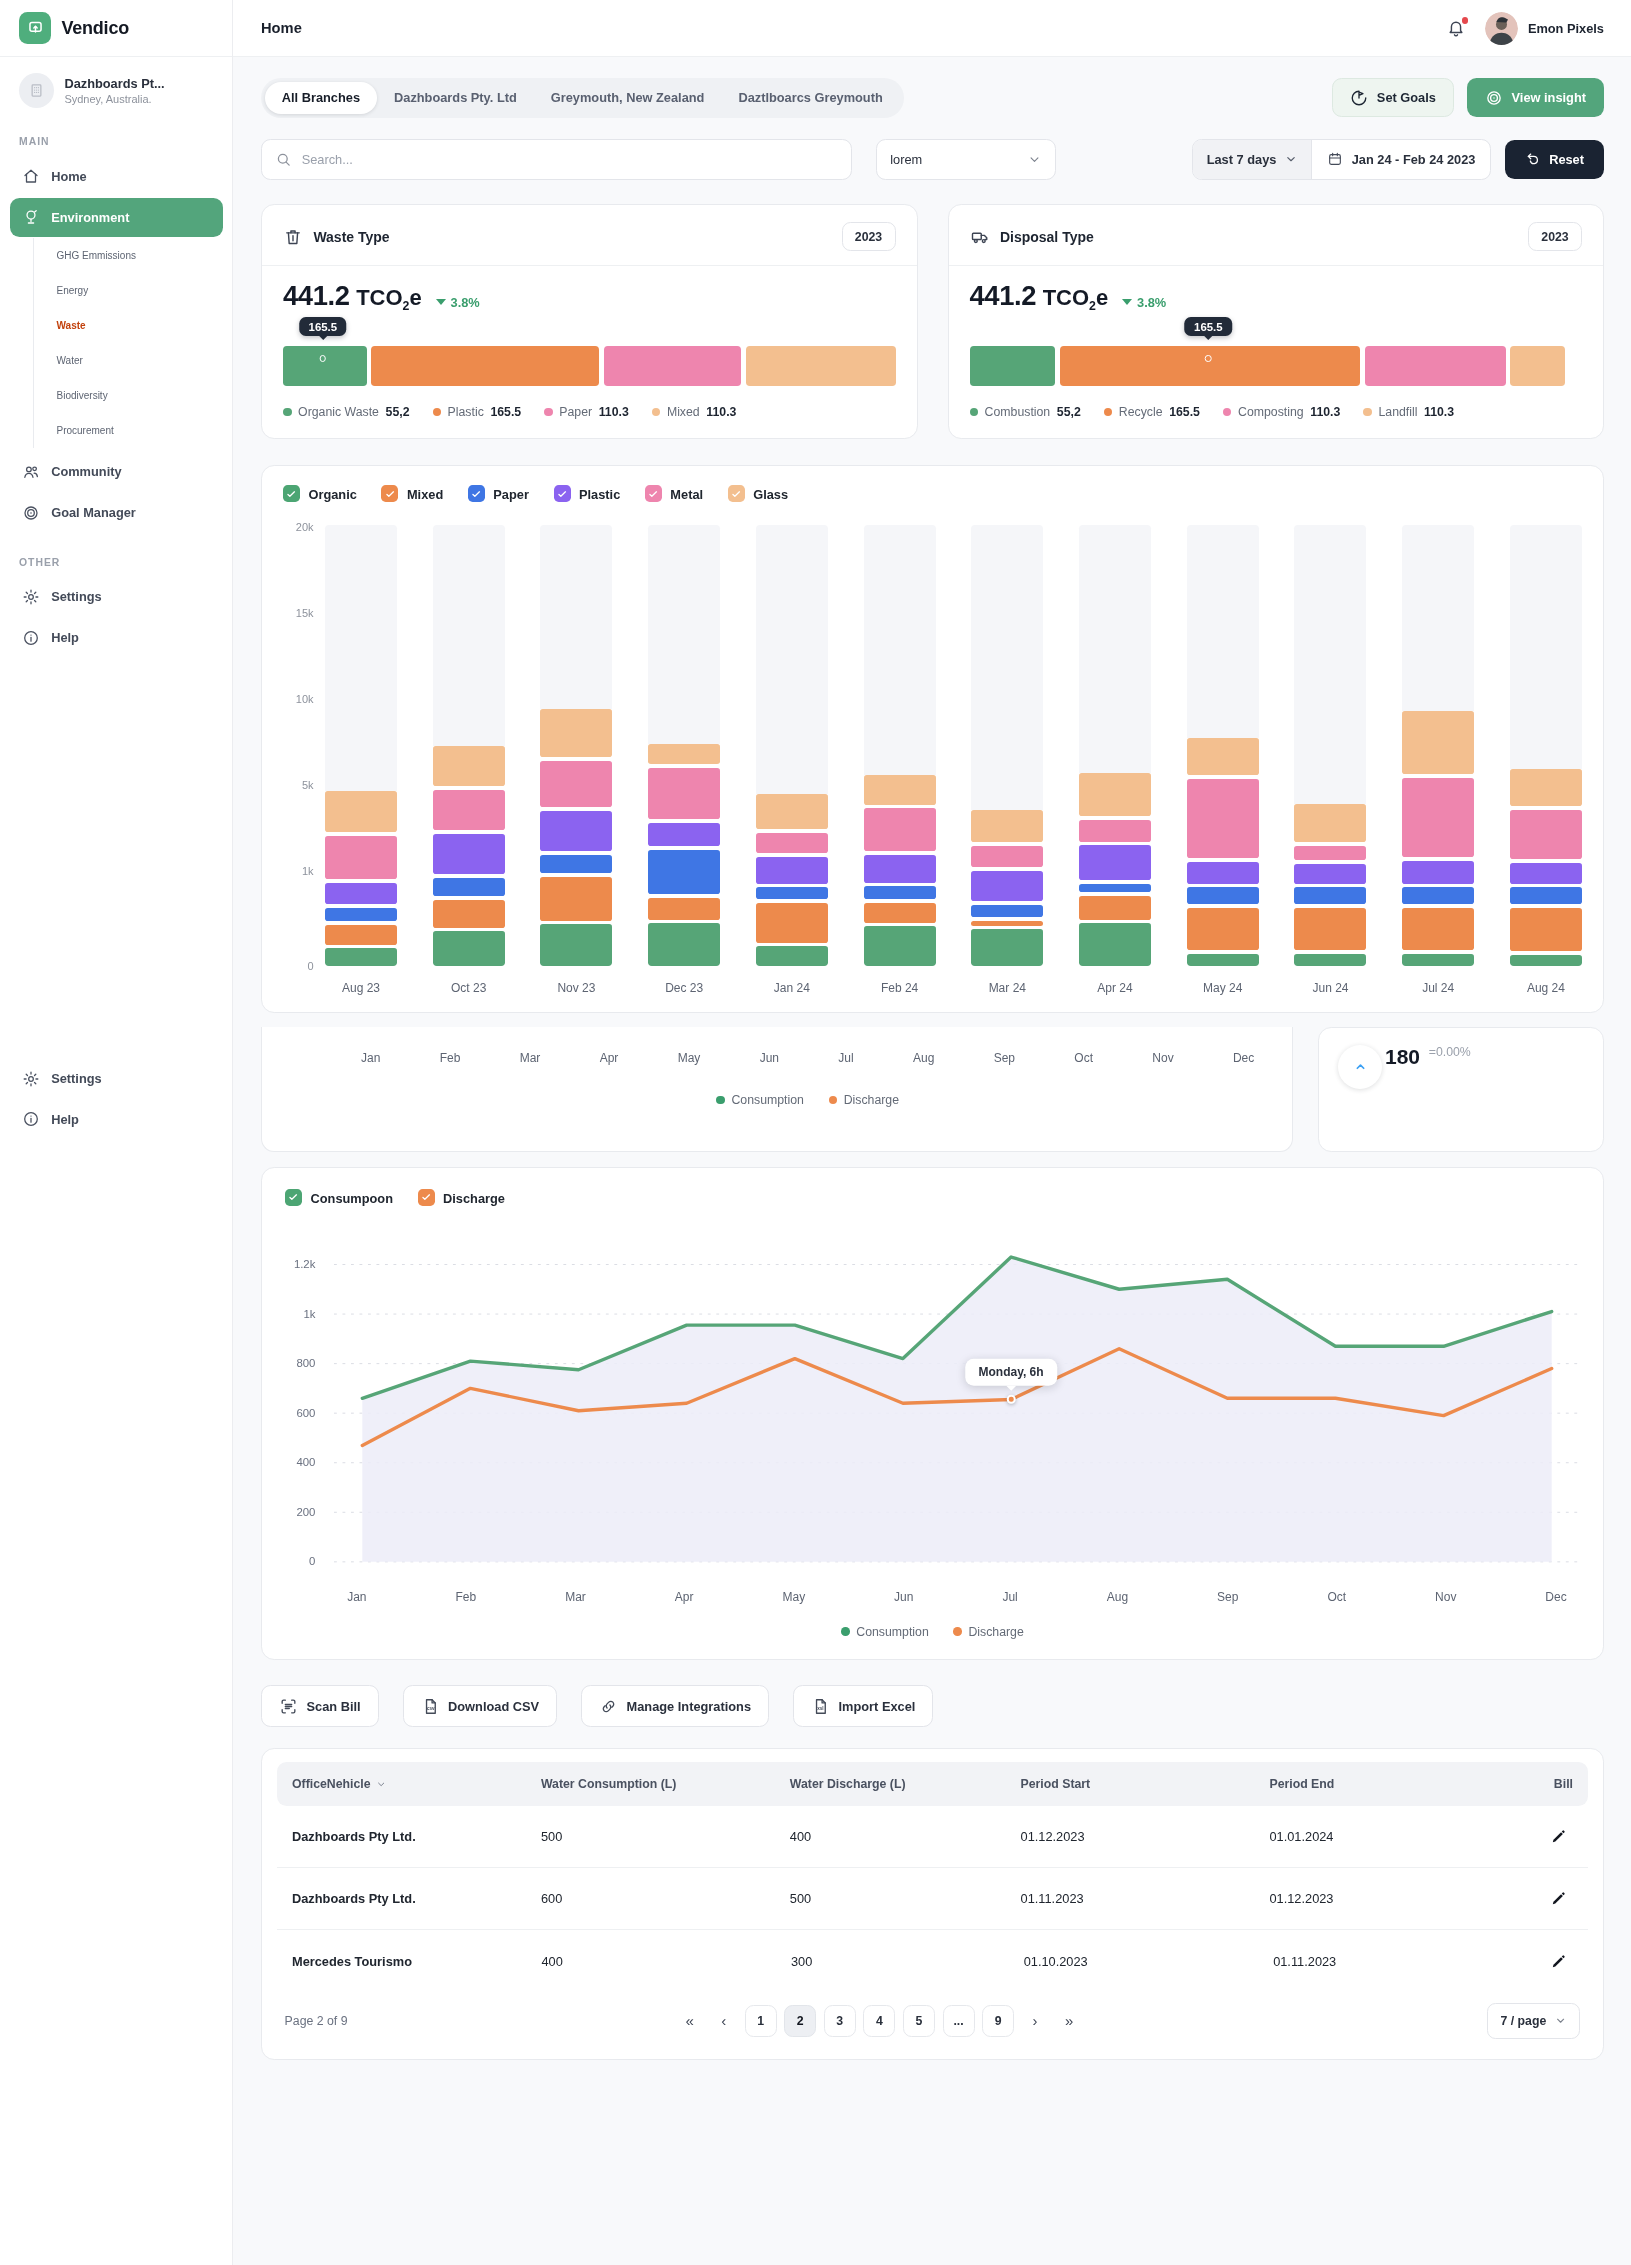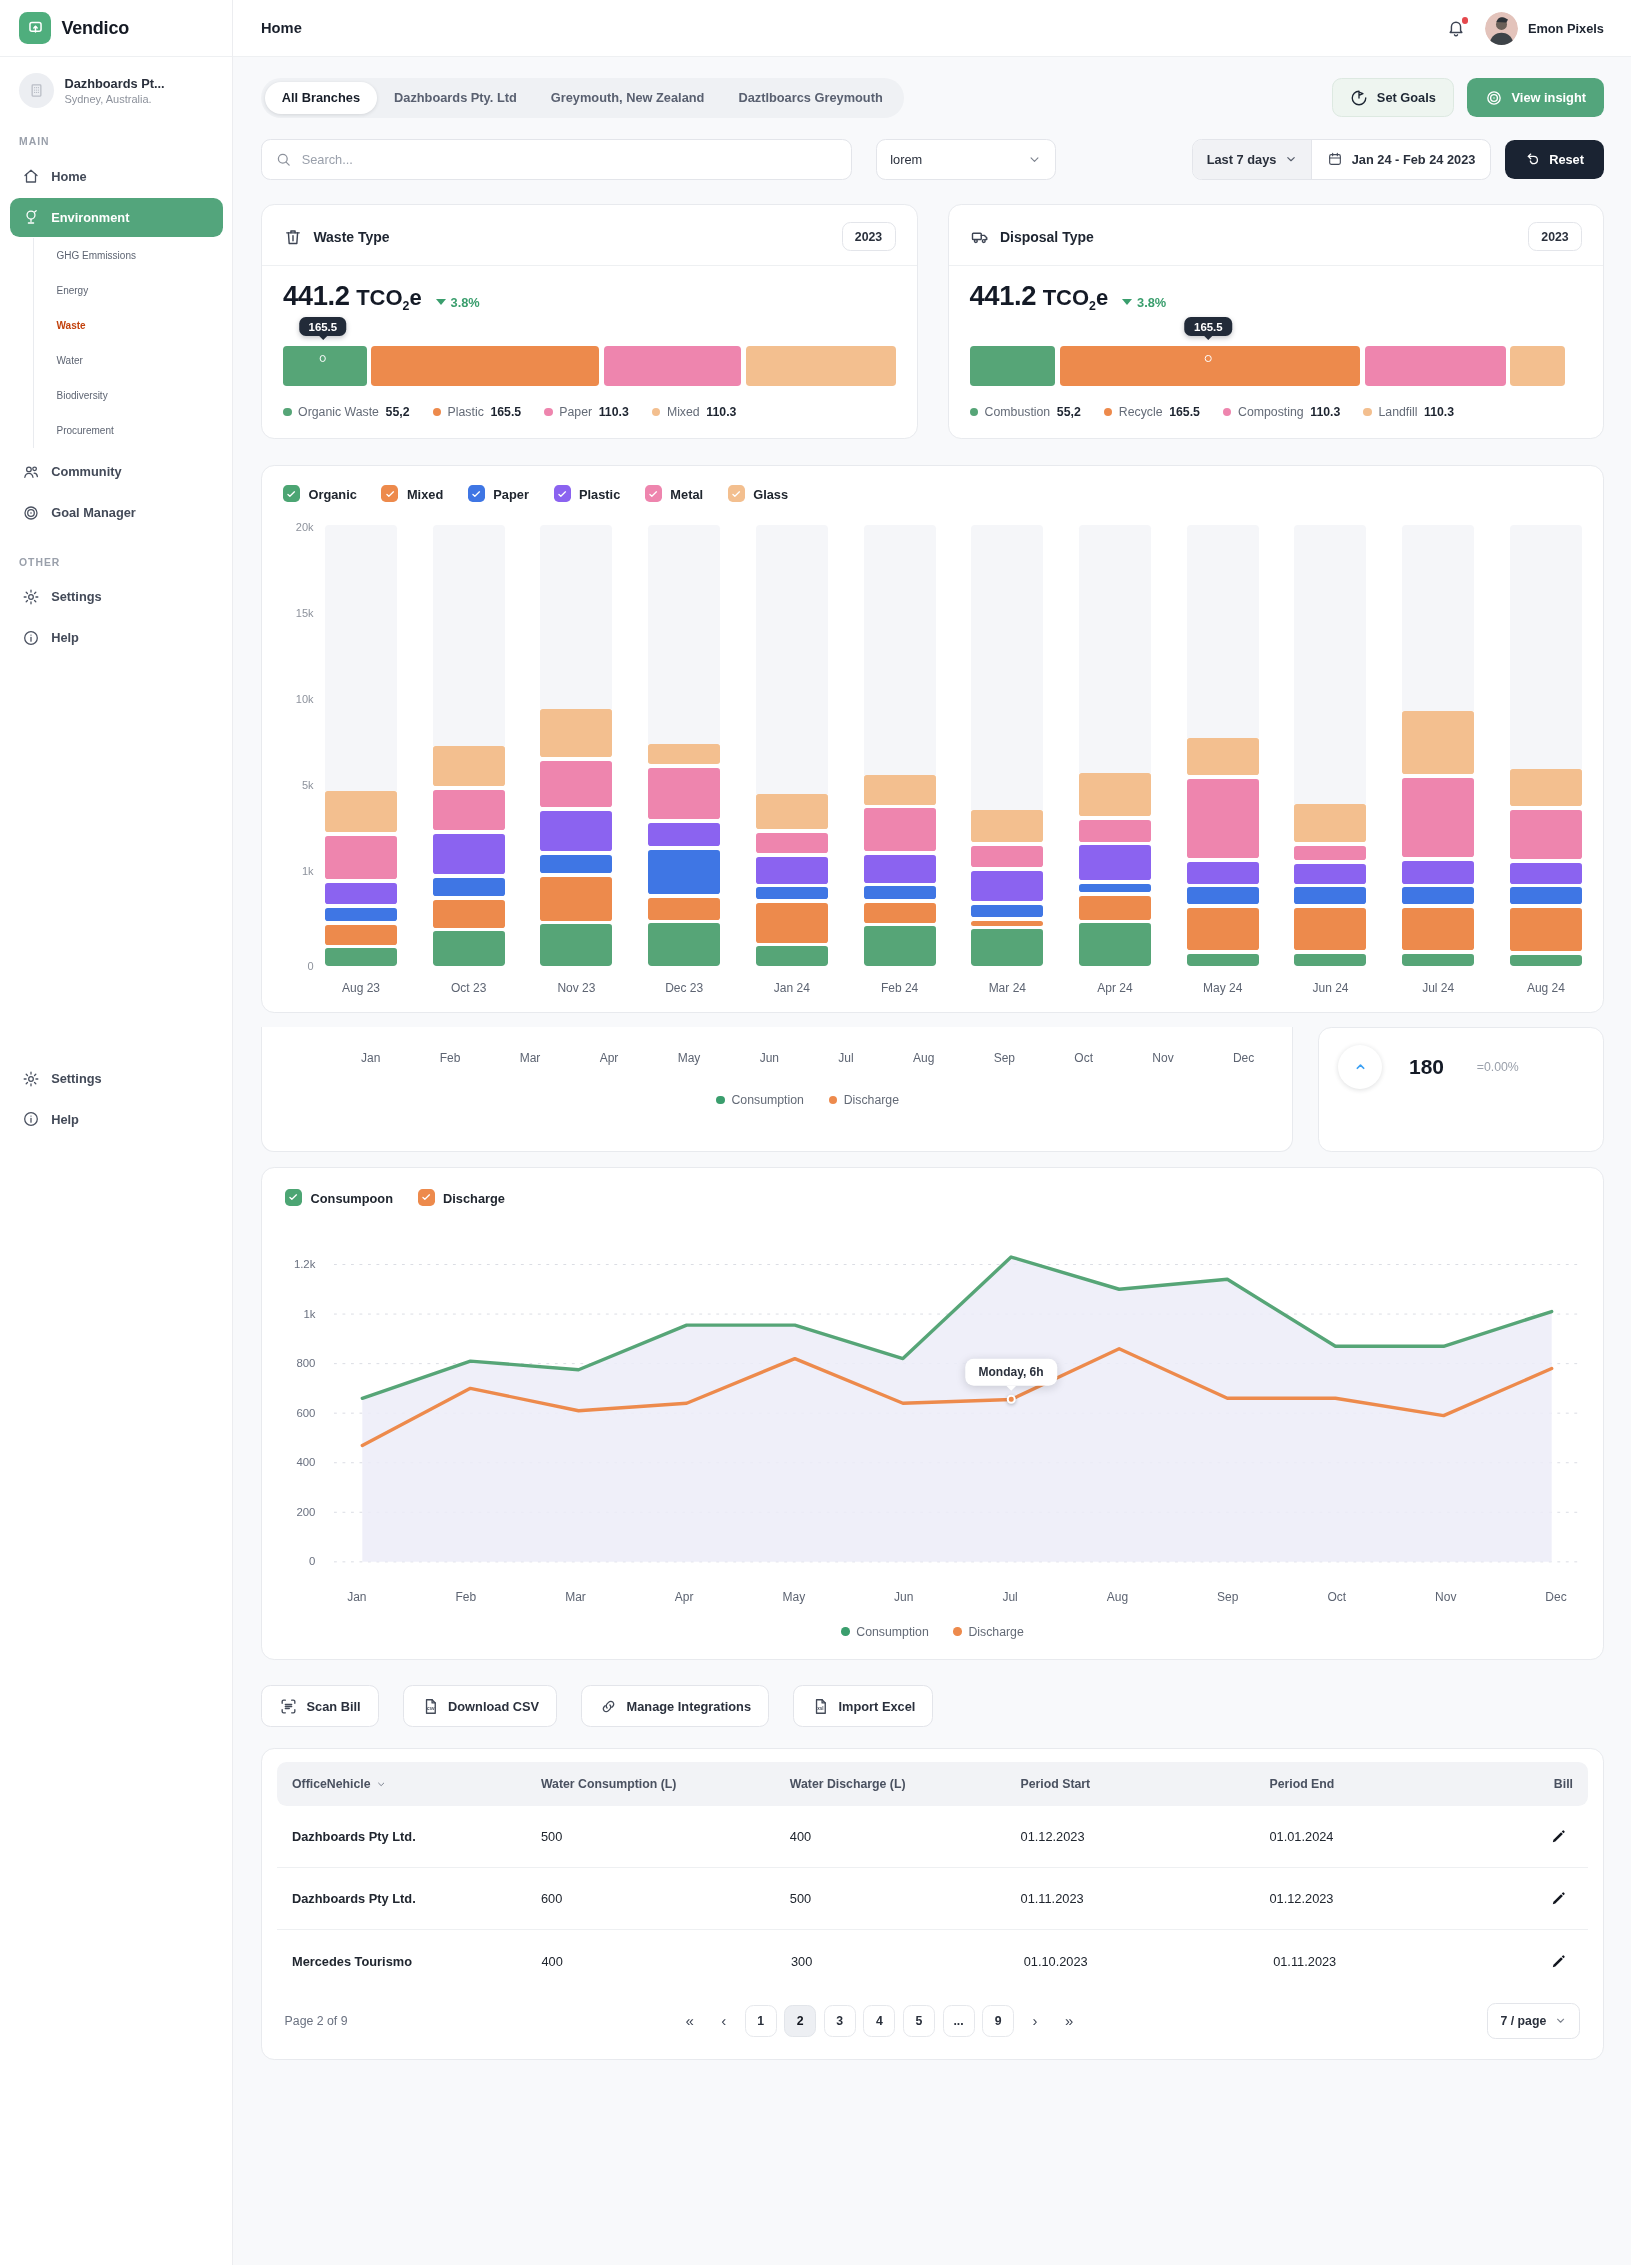--- a/index.html
+++ b/index.html
@@ -113,21 +113,21 @@
   .bc-stack { position:absolute; left:0; right:0; bottom:0; background:#fff; display:flex; flex-direction:column-reverse; gap:3.8px; }
   .bc-seg { width:100%; border-radius:2.8px; }
   .bc-xlabel { margin-top:15px; font-size:12px; color:#5d6472; }
 
   
   .water-row { display:flex; gap:24.6px; margin-bottom:15px; }
   .water-clip { flex:1; background:#fff; border:0.9px solid #e8eaee; border-top:0; border-radius:0 0 13.2px 13.2px; padding:24.6px 38px 28px 99px; }
   .wc-months { display:flex; justify-content:space-between; font-size:12px; color:#5d6472; }
   .wc-legend { display:flex; justify-content:center; gap:24.6px; margin-top:28px; }
   .stat-card { flex:0 0 286px; background:#fff; border:0.9px solid #e8eaee; border-radius:13.2px; padding:17px 19px; height:125px; }
-  .stat-top { display:flex; align-items:center; gap:27px; }
+  .stat-top { display:flex; align-items:flex-start; gap:3px; }
   .stat-badge { width:44px; height:44px; border-radius:50%; background:#fff; box-shadow:0 0.9px 5.7px rgba(20,25,35,.14); display:flex; align-items:center; justify-content:center; color:#3aa0f4; }
   .stat-badge svg { width:17px; height:17px; }
   .stat-value { font-size:21px; font-weight:800; color:#141a26; }
   .stat-delta { font-size:12.3px; color:#9aa0ab; margin-left:5.7px; }
 
   
   .lc-card { background:#fff; border:0.9px solid #e8eaee; border-radius:13.2px; padding:21px 23px 15px; margin-bottom:24.6px; }
   .lc-body { position:relative; padding-left:49px; margin-top:7.6px; }
   .lc-y { position:absolute; left:0; top:0; width:38px; height:343px; font-size:11.4px; color:#6a7180; }
   .lc-y span { position:absolute; right:7.6px; transform:translateY(-50%); }

